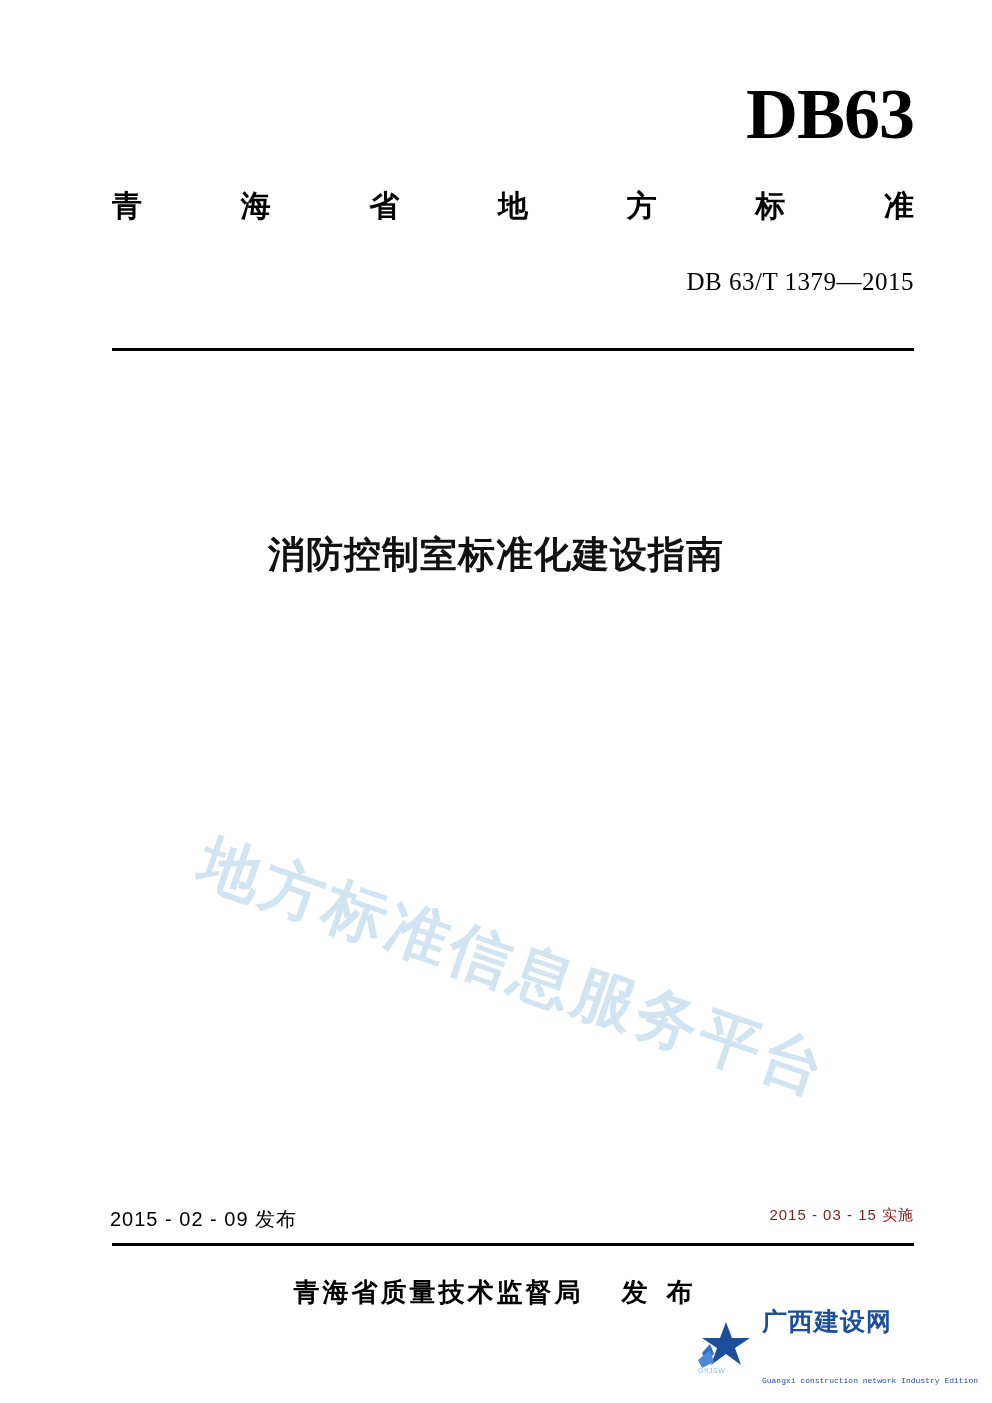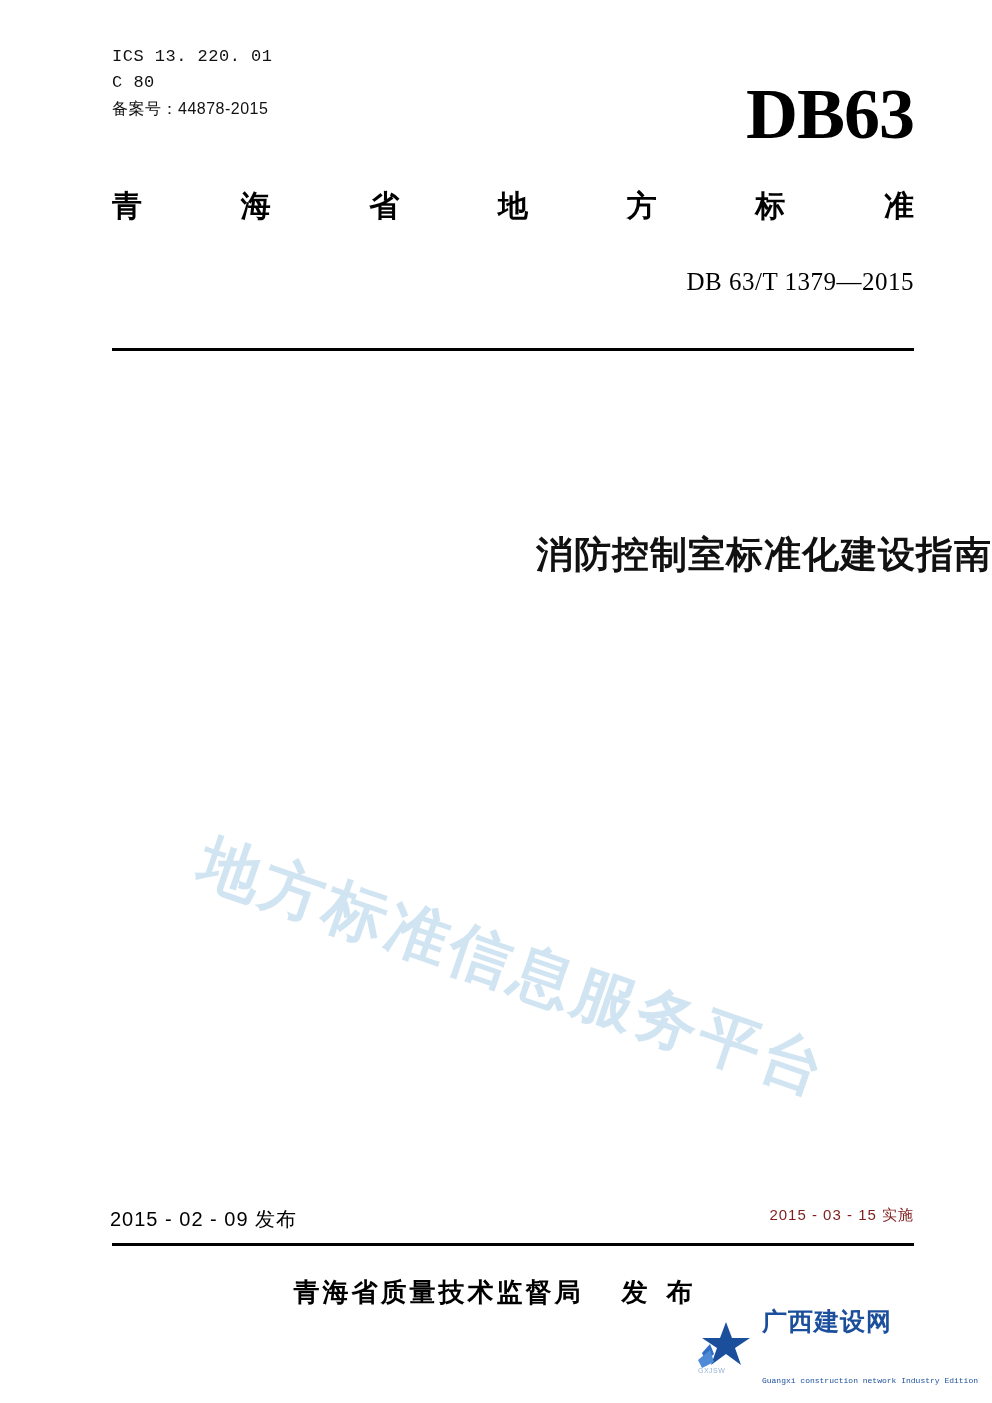--- a/index.html
+++ b/index.html
@@ -89,21 +89,21 @@
     height: 3px;
     background: #000;
   }
 
   
   .doc-title {
     position: absolute;
     left: 0;
     right: 0;
     top: 530px;
-    text-align: right;
+    text-align: center;
     font-family: "Liberation Sans", "DejaVu Sans", sans-serif;
     font-weight: bold;
     font-size: 37px;
     letter-spacing: 1px;
     color: #111;
   }
 
   
   .watermark {
     position: absolute;
@@ -214,25 +214,20 @@
     font-size: 7px;
     color: #9ab4d8;
     letter-spacing: 0.5px;
   }
 </style>
 </head>
 <body>
 
 <div id="page">
 
-  <div class="header-meta">
-    <div class="line">ICS 13. 220. 01</div>
-    <div class="line">C 80</div>
-    <div class="line cn">备案号：44878-2015</div>
-  </div>
 
   <div class="db-logo">DB63</div>
 
   <div class="std-title">
     <span>青海省地方标准</span>
   </div>
 
   <div class="std-number">DB 63/T 1379—2015</div>
 
   <div class="rule-top"></div>

